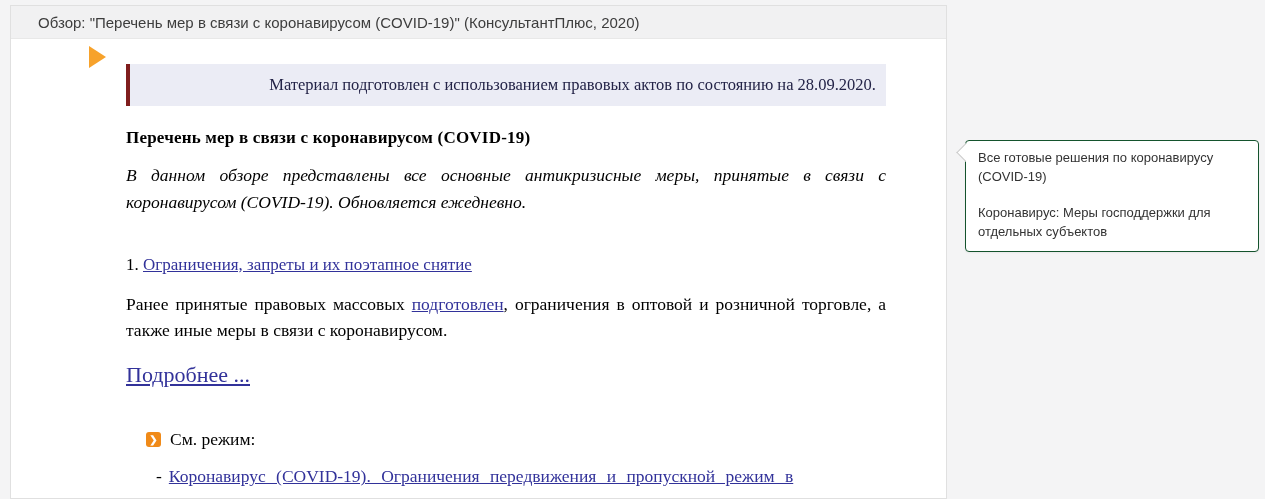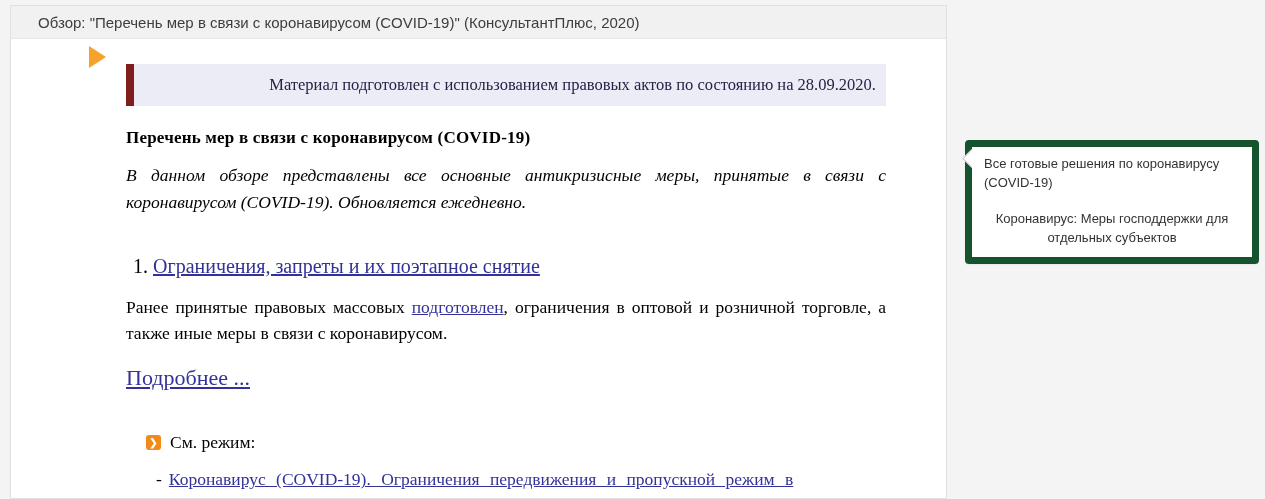--- a/index.html
+++ b/index.html
@@ -20,33 +20,33 @@
   .marker{
     position:absolute;left:78px;top:40px;width:0;height:0;
     border-left:17px solid #f7a22b;
     border-top:11px solid transparent;border-bottom:11px solid transparent;
   }
   .content{
     margin:25px 60px 0 115px;
     font-family:"Liberation Serif", serif;color:#000;
   }
   .notice{
-    background:#ebecf5;border-left:8px solid #7f1d1d;
+    background:#ebecf5;border-left:4px solid #7f1d1d;
     padding:9px 10px 10px 10px;text-align:right;
     font-size:16.5px;line-height:1.42;color:#232347;
   }
   .notice a{color:#2222dd;text-decoration:none;cursor:pointer;}
   h1.article-title{
     font-size:17px;font-weight:bold;color:#000;margin:22px 0 0 0;letter-spacing:0.2px;
   }
   .intro{
     font-size:17.5px;line-height:1.5;text-align:justify;margin:14px 0 0 0;font-style:italic;
   }
   .section-title{
-    font-size:20px;font-weight:normal;margin:40px 0 0 7px;
+    font-size:17px;font-weight:normal;margin:40px 0 0 0;
   }
   .section-title a, a.inline-link, a.more-link, .see-item a{
     color:#32329a;text-decoration:underline;cursor:pointer;
   }
   .body-p{
     font-size:17.5px;line-height:1.5;text-align:justify;margin:16px 0 0 0;
   }
   .more-p{margin:19px 0 0 0;font-size:22px;text-decoration:underline;}
   .see-also{
     margin:41px 0 0 20px;font-size:17.5px;
@@ -56,31 +56,31 @@
     width:15px;height:15px;border-radius:3px;background:#f08a18;
     color:#fff;font-family:"Liberation Sans",sans-serif;font-size:10px;font-weight:bold;
     display:inline-flex;align-items:center;justify-content:center;flex:0 0 auto;
     line-height:1;
   }
   .see-list{margin:13px 0 0 30px;font-size:17.5px;line-height:1.5;}
   .see-item a{word-spacing:6px;}
   .see-dash{margin-right:7px;}
   .callout{
     position:absolute;left:965px;top:140px;width:294px;box-sizing:border-box;
-    background:#fff;border:7px solid #14532d;border-radius:4px;
+    background:#fff;border:1px solid #14532d;border-radius:4px;
     padding:8px 12px 10px 12px;font-size:13px;line-height:1.45;color:#333;
     box-shadow:0 1px 2px rgba(0,0,0,0.05);
   }
   .callout-tail{
     position:absolute;left:-7px;top:5px;width:12px;height:12px;background:#fff;
     border-left:1px solid #c9c9c9;border-bottom:1px solid #c9c9c9;
     transform:rotate(45deg);
   }
   .callout-item{margin:0;cursor:pointer;}
-  .callout-item + .callout-item{margin-top:17px;text-align:center;}
+  .callout-item + .callout-item{margin-top:17px;}
 </style>
 </head>
 <body>
 
 <div class="doc-panel">
 
   <div class="titlebar">
     <span>Обзор: "Перечень мер в связи с коронавирусом (COVID-19)" (КонсультантПлюс, 2020)</span>
   </div>
 

